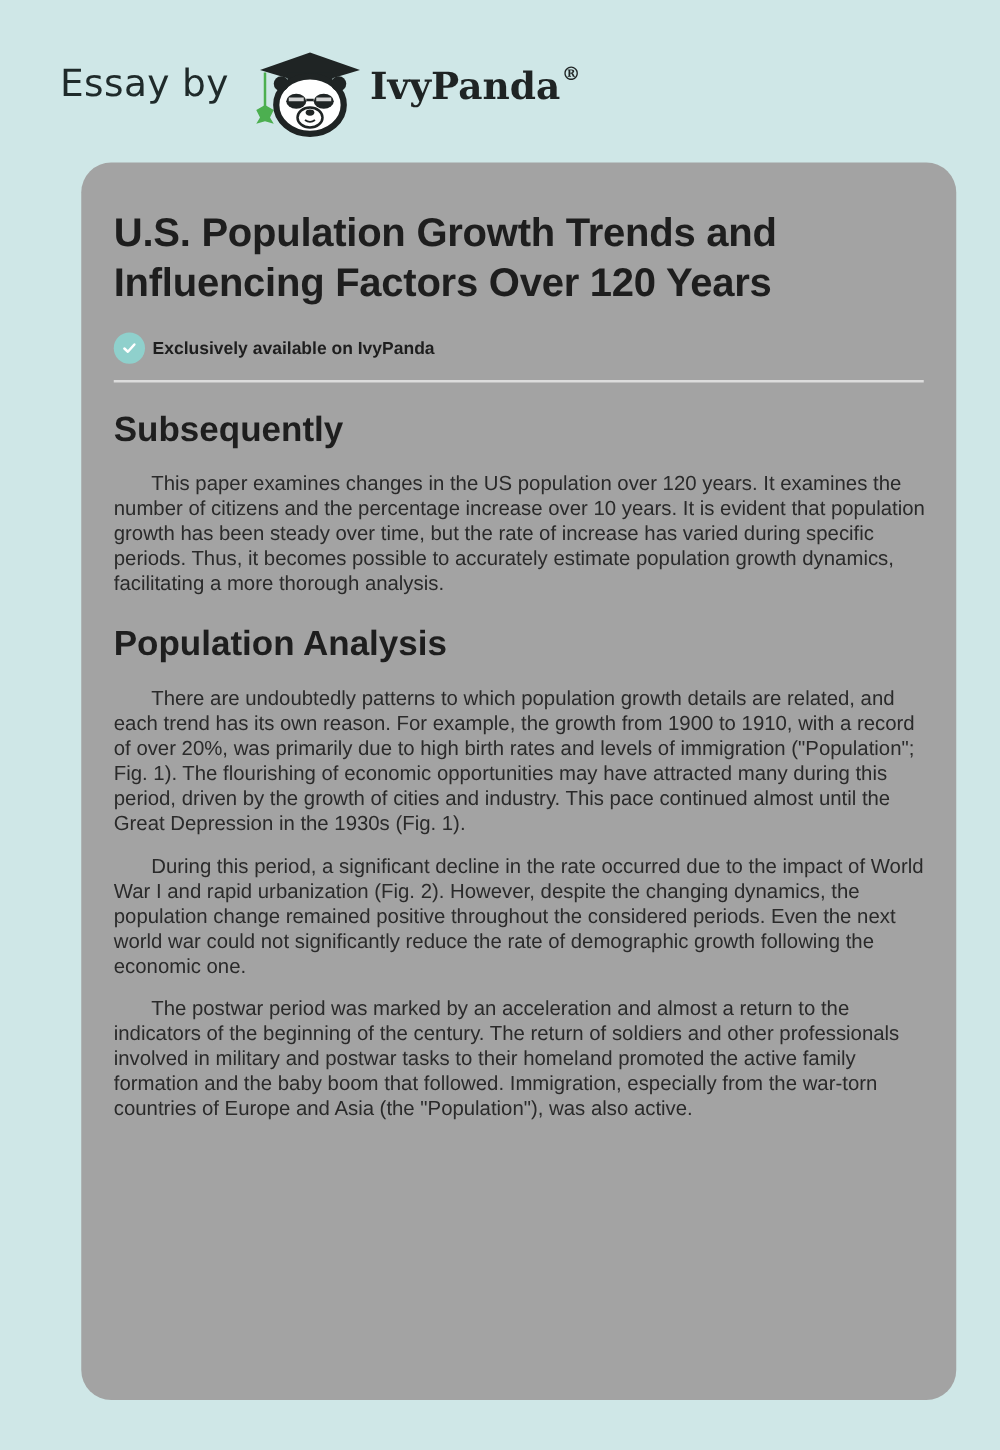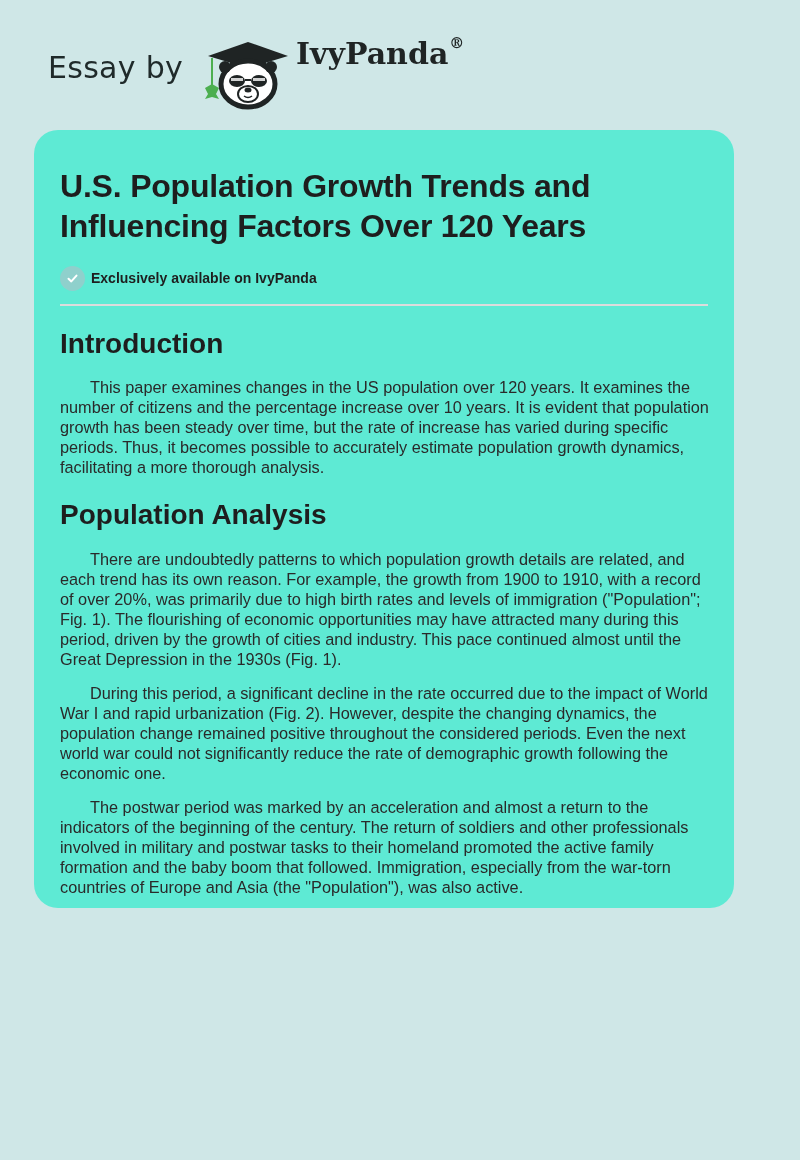--- a/index.html
+++ b/index.html
@@ -33,40 +33,40 @@
     .logo-icon {
       position: absolute;
       left: 200px;
       top: 34px;
       width: 92px;
       height: 76px;
     }
     .brand {
       position: absolute;
       left: 296px;
-      top: 36px;
+      top: 52px;
       font-family: "DejaVu Serif", serif;
       font-weight: bold;
       font-size: 30px;
       color: #1f2424;
     }
     .brand sup {
       font-size: 15px;
       vertical-align: top;
       position: relative;
       top: -2px;
       margin-left: 1px;
     }
     .card {
       position: absolute;
-      left: 34px;
+      left: 65px;
       top: 130px;
       width: 700px;
-      height: 778px;
-      background: #5eead4;
+      height: 990px;
+      background: #a3a3a3;
       border-radius: 24px;
       overflow: hidden;
     }
     .card-inner {
       padding: 36px 26px 0 26px;
     }
     .title {
       margin: 0;
       font-family: "Liberation Sans", sans-serif;
       font-weight: bold;
@@ -167,21 +167,21 @@
         <svg width="13" height="13" viewBox="0 0 13 13">
           <path d="M2.5,6.8 L5.3,9.4 L10.5,3.6" stroke="#ffffff" stroke-width="2" fill="none" stroke-linecap="round" stroke-linejoin="round"></path>
         </svg>
       </span>
       <span class="exclusive-text">Exclusively available on IvyPanda</span>
     </div>
 
     <div class="divider"></div>
 
     <section>
-      <h2 class="intro-h">Introduction</h2>
+      <h2 class="intro-h">Subsequently</h2>
       <p class="intro-p">This paper examines changes in the US population over 120 years. It examines the number of citizens and the percentage increase over 10 years. It is evident that population growth has been steady over time, but the rate of increase has varied during specific periods. Thus, it becomes possible to accurately estimate population growth dynamics, facilitating a more thorough analysis.</p>
     </section>
 
     <section>
       <h2 class="analysis-h">Population Analysis</h2>
       <p class="analysis-p1">There are undoubtedly patterns to which population growth details are related, and each trend has its own reason. For example, the growth from 1900 to 1910, with a record of over 20%, was primarily due to high birth rates and levels of immigration ("Population"; Fig. 1). The flourishing of economic opportunities may have attracted many during this period, driven by the growth of cities and industry. This pace continued almost until the Great Depression in the 1930s (Fig. 1).</p>
       <p class="analysis-p">During this period, a significant decline in the rate occurred due to the impact of World War I and rapid urbanization (Fig. 2). However, despite the changing dynamics, the population change remained positive throughout the considered periods. Even the next world war could not significantly reduce the rate of demographic growth following the economic one.</p>
       <p class="analysis-p">The postwar period was marked by an acceleration and almost a return to the indicators of the beginning of the century. The return of soldiers and other professionals involved in military and postwar tasks to their homeland promoted the active family formation and the baby boom that followed. Immigration, especially from the war-torn countries of Europe and Asia (the "Population"), was also active.</p>
     </section>
   </div>

